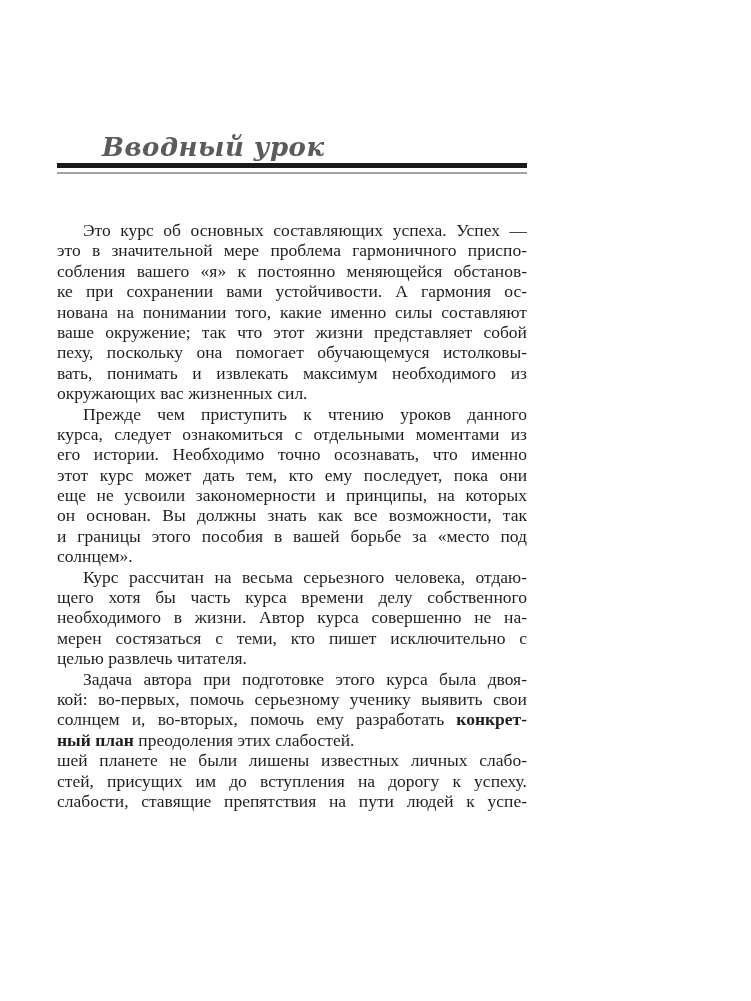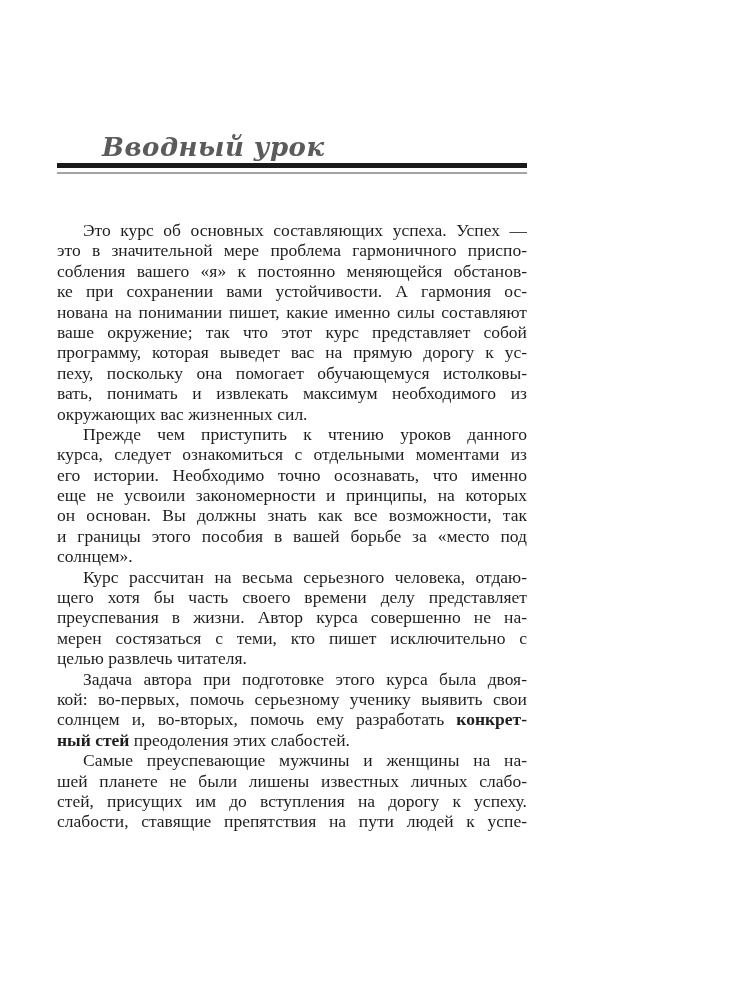--- a/index.html
+++ b/index.html
@@ -65,40 +65,39 @@
   <div class="rule">
     <div class="rule-thick"></div>
     <div class="rule-thin"></div>
   </div>
 
   <div class="body-text">
       <div class="line first"><span>Это курс об основных составляющих успеха. Успех —</span></div>
       <div class="line"><span>это в значительной мере проблема гармоничного приспо-</span></div>
       <div class="line"><span>собления вашего «я» к постоянно меняющейся обстанов-</span></div>
       <div class="line"><span>ке при сохранении вами устойчивости. А гармония ос-</span></div>
-      <div class="line"><span>нована на понимании пишет, какие именно силы составляют</span></div>
-      <div class="line"><span>ваше окружение; так что этот курс представляет собой</span></div>
-      <div class="line"><span>программу, которая выведет вас на прямую дорогу к ус-</span></div>
+      <div class="line"><span>нована на понимании того, какие именно силы составляют</span></div>
+      <div class="line"><span>ваше окружение; так что этот жизни представляет собой</span></div>
       <div class="line"><span>пеху, поскольку она помогает обучающемуся истолковы-</span></div>
       <div class="line"><span>вать, понимать и извлекать максимум необходимого из</span></div>
       <div class="line end"><span>окружающих вас жизненных сил.</span></div>
       <div class="line first"><span>Прежде чем приступить к чтению уроков данного</span></div>
       <div class="line"><span>курса, следует ознакомиться с отдельными моментами из</span></div>
       <div class="line"><span>его истории. Необходимо точно осознавать, что именно</span></div>
+      <div class="line"><span>этот курс может дать тем, кто ему последует, пока они</span></div>
       <div class="line"><span>еще не усвоили закономерности и принципы, на которых</span></div>
       <div class="line"><span>он основан. Вы должны знать как все возможности, так</span></div>
       <div class="line"><span>и границы этого пособия в вашей борьбе за «место под</span></div>
       <div class="line end"><span>солнцем».</span></div>
       <div class="line first"><span>Курс рассчитан на весьма серьезного человека, отдаю-</span></div>
-      <div class="line"><span>щего хотя бы часть своего времени делу представляет</span></div>
-      <div class="line"><span>преуспевания в жизни. Автор курса совершенно не на-</span></div>
+      <div class="line"><span>щего хотя бы часть курса времени делу собственного</span></div>
+      <div class="line"><span>необходимого в жизни. Автор курса совершенно не на-</span></div>
       <div class="line"><span>мерен состязаться с теми, кто пишет исключительно с</span></div>
       <div class="line end"><span>целью развлечь читателя.</span></div>
       <div class="line first"><span>Задача автора при подготовке этого курса была двоя-</span></div>
       <div class="line"><span>кой: во-первых, помочь серьезному ученику выявить свои</span></div>
       <div class="line"><span>солнцем и, во-вторых, помочь ему разработать </span><span class="b">конкрет-</span></div>
-      <div class="line end"><span class="b">ный стей</span><span> преодоления этих слабостей.</span></div>
-      <div class="line first"><span>Самые преуспевающие мужчины и женщины на на-</span></div>
+      <div class="line end"><span class="b">ный план</span><span> преодоления этих слабостей.</span></div>
       <div class="line"><span>шей планете не были лишены известных личных слабо-</span></div>
       <div class="line"><span>стей, присущих им до вступления на дорогу к успеху.</span></div>
       <div class="line"><span>слабости, ставящие препятствия на пути людей к успе-</span></div>
     </div>
 </div>
 
 </body></html>

